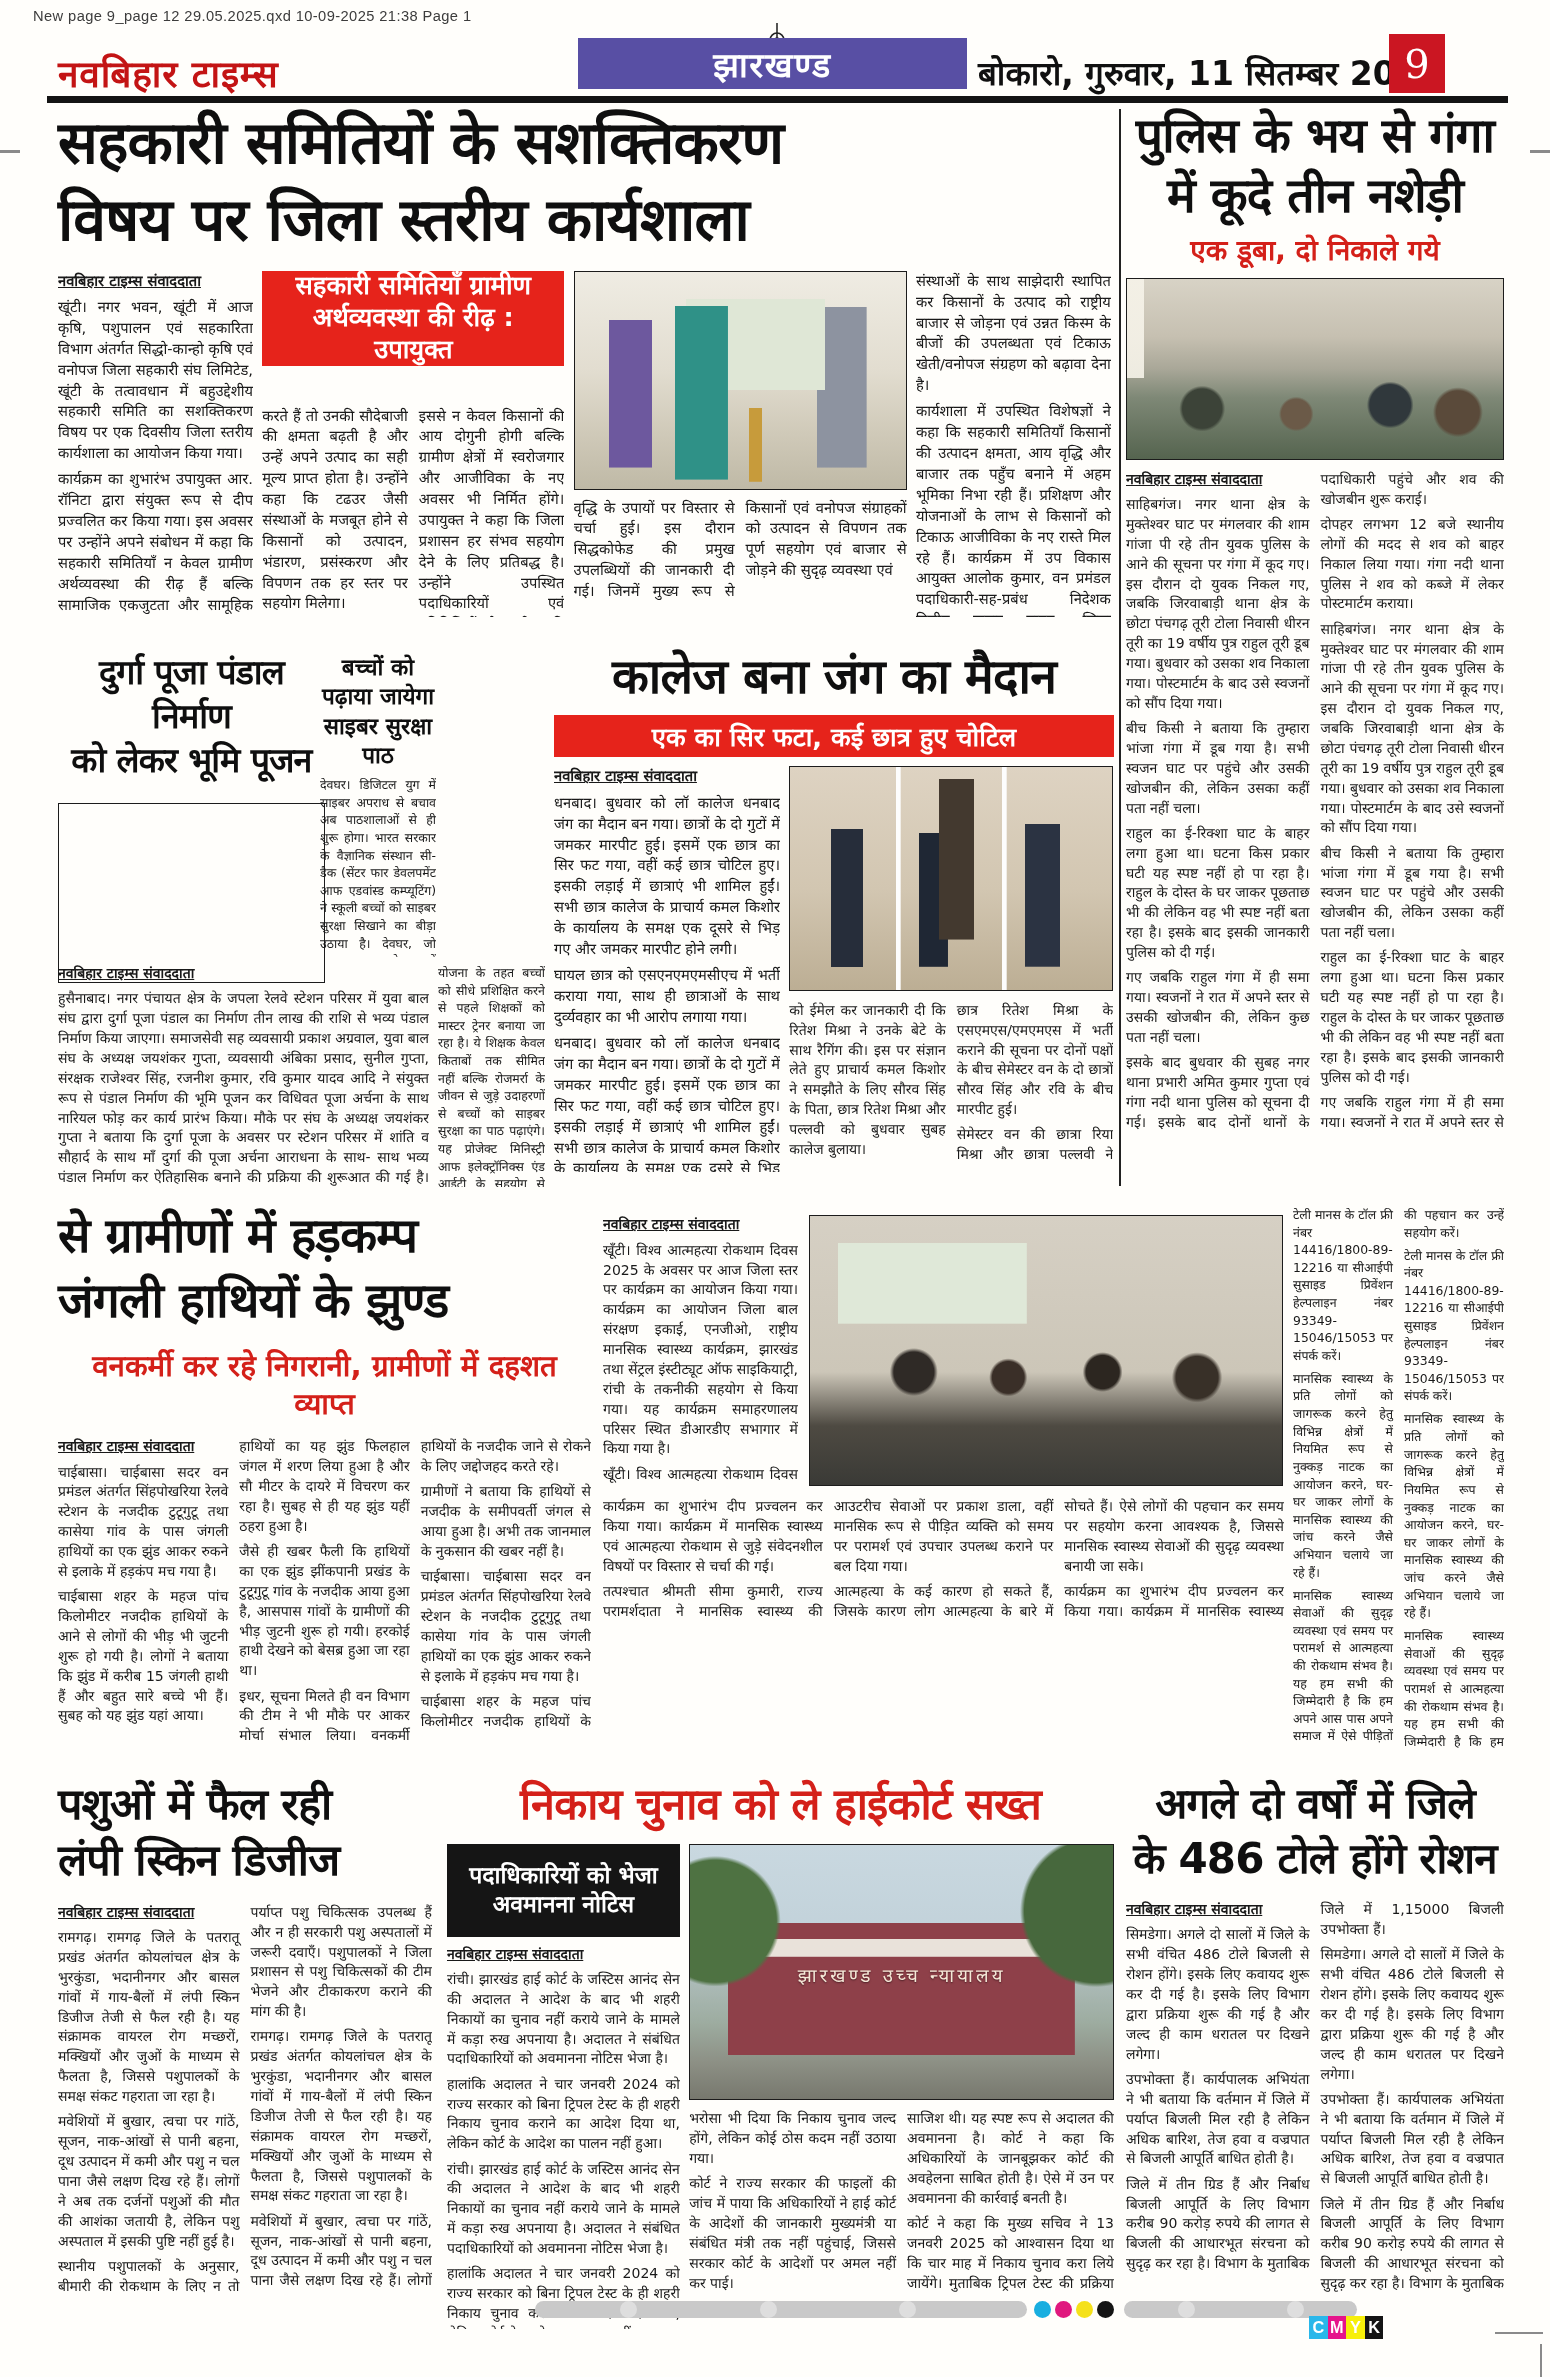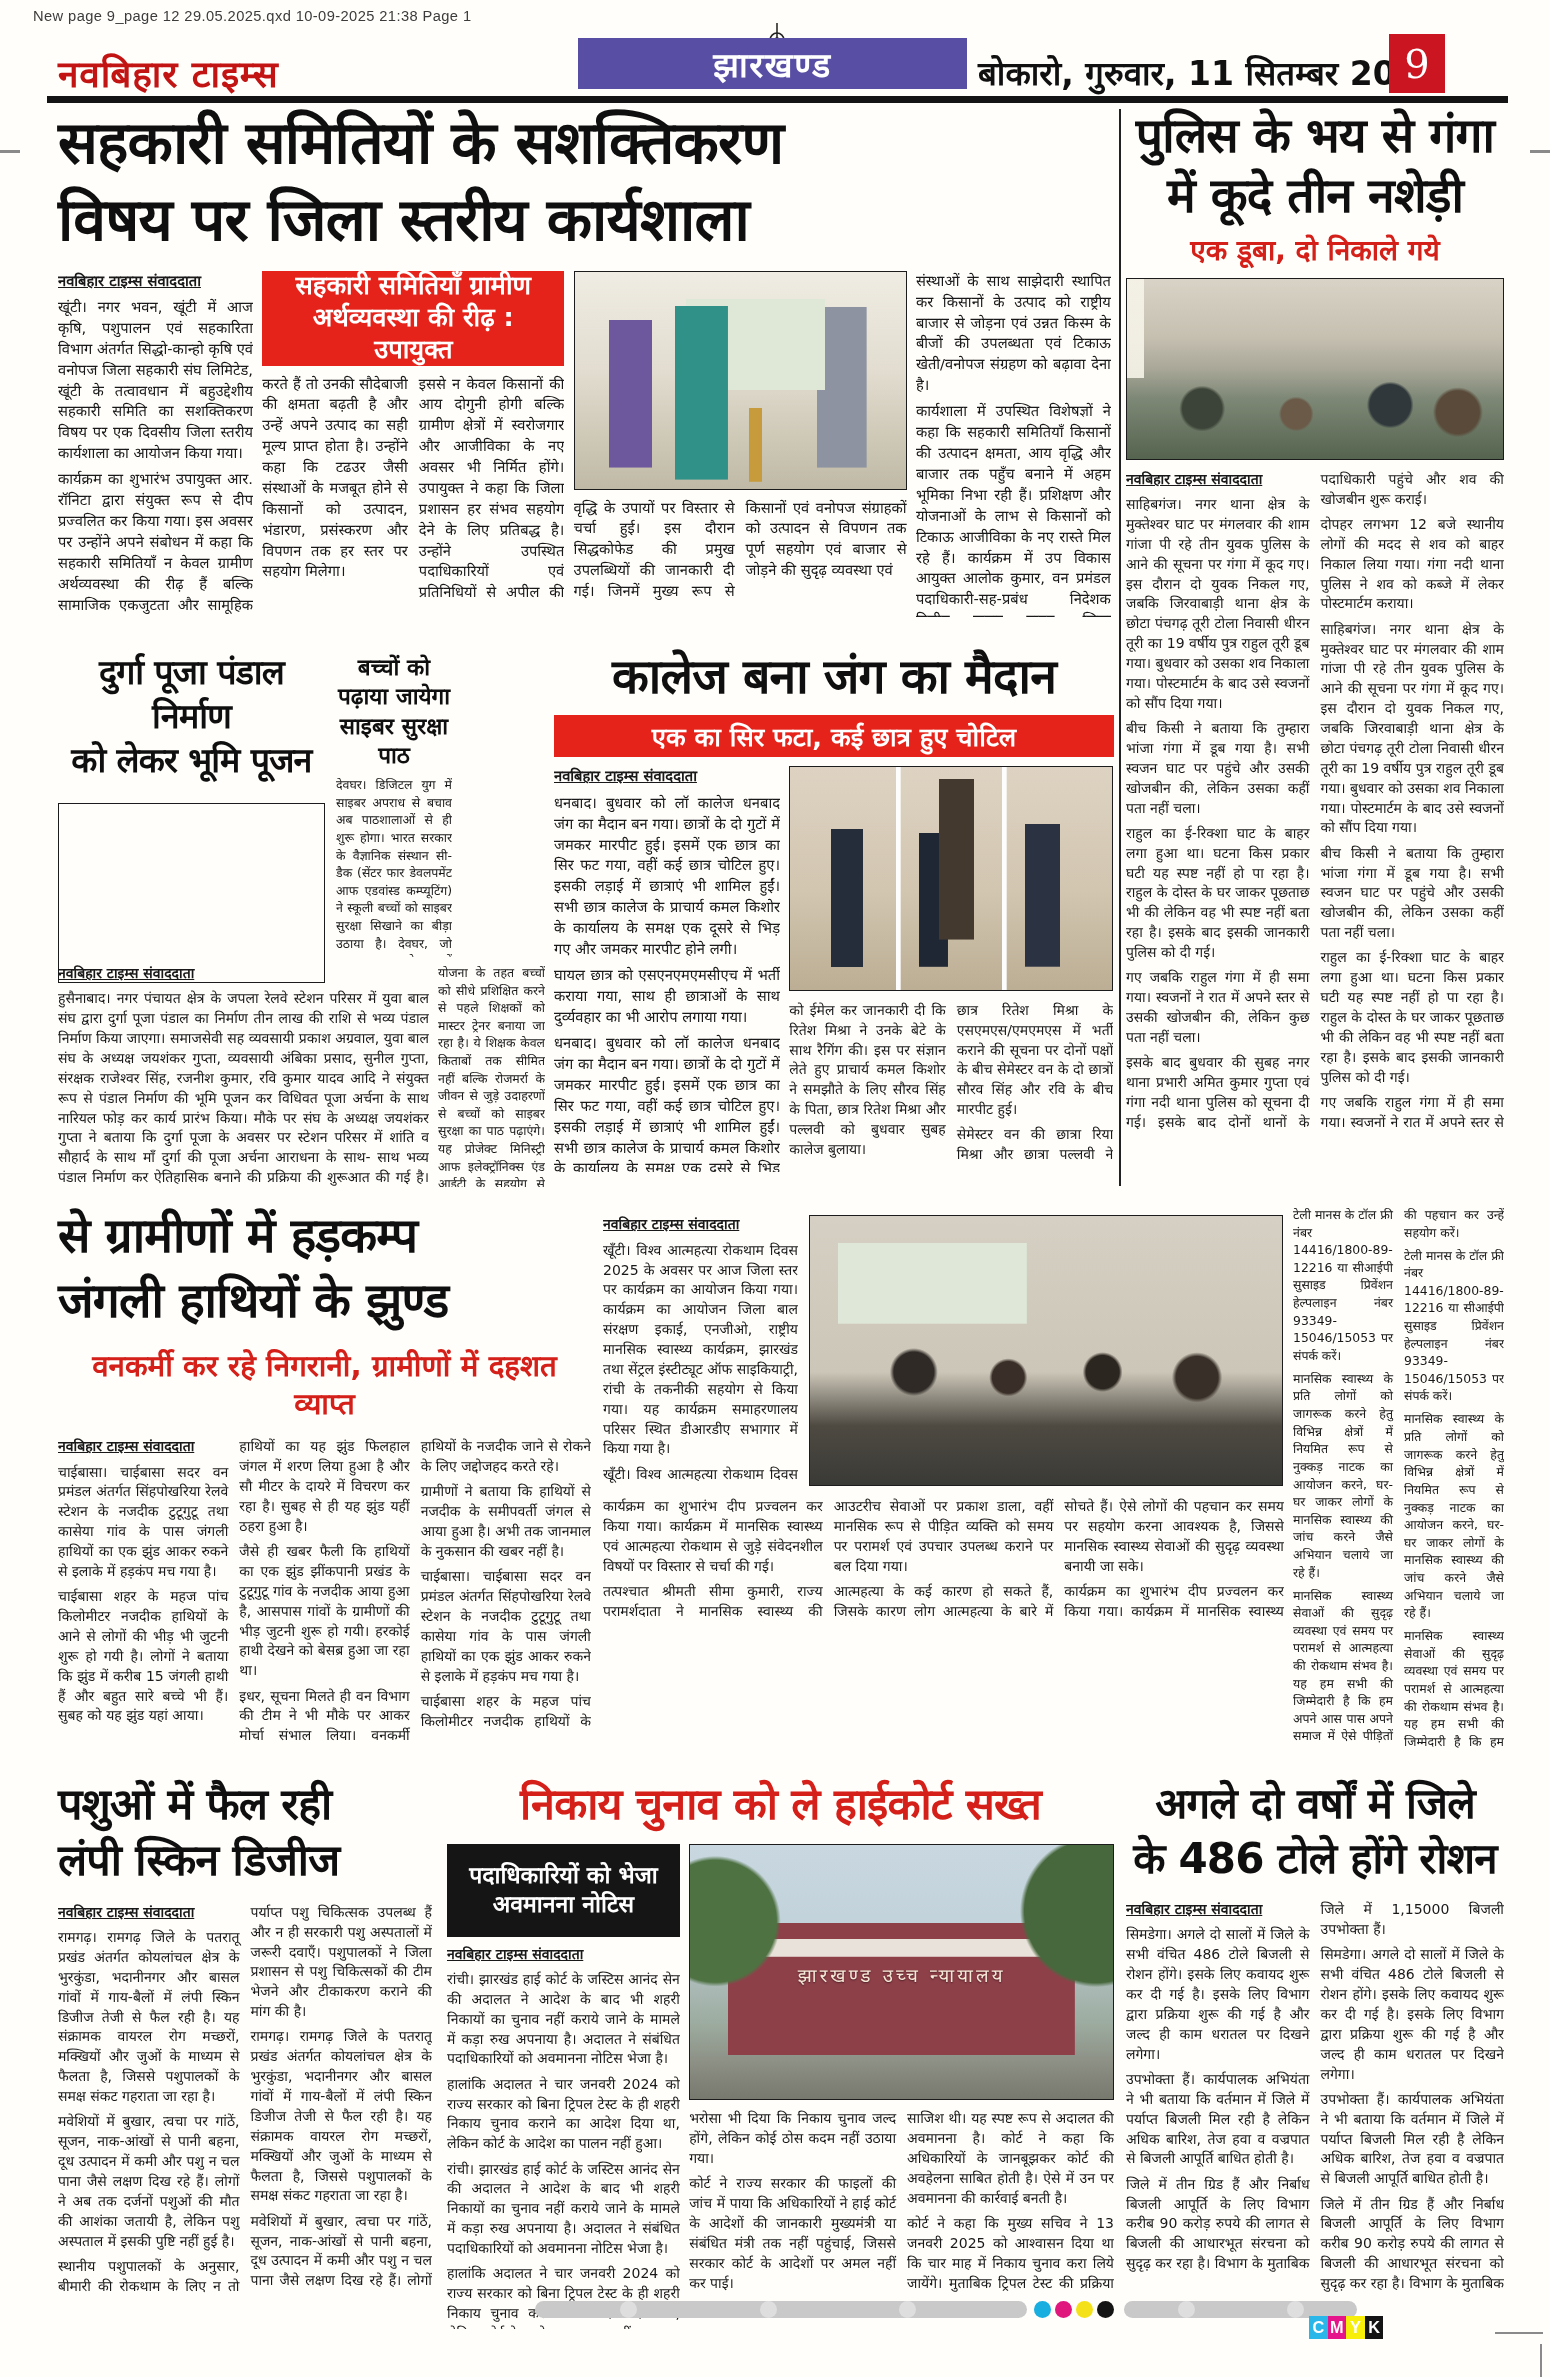--- a/index.html
+++ b/index.html
@@ -116,21 +116,21 @@
       <div>विषय पर  जिला स्तरीय कार्यशाला</div>
     </div>
     <div style="display:flex;gap:9.3px;margin-top:12.4px;height:346px;">
       <div style="width:195px;" class="art-body fs19">
         <p class="byline">नवबिहार टाइम्स संवाददाता</p>
       <p>खूंटी। नगर भवन, खूंटी में आज कृषि, पशुपालन एवं सहकारिता विभाग अंतर्गत सिद्धो-कान्हो कृषि एवं वनोपज जिला सहकारी संघ लिमिटेड, खूंटी के तत्वावधान में बहुउद्देशीय सहकारी समिति का सशक्तिकरण विषय पर एक दिवसीय जिला स्तरीय कार्यशाला का आयोजन किया गया।</p>
           <p>कार्यक्रम का शुभारंभ उपायुक्त आर. रॉनिटा द्वारा संयुक्त रूप से दीप प्रज्वलित कर किया गया। इस अवसर पर उन्होंने अपने संबोधन में कहा कि सहकारी समितियाँ न केवल ग्रामीण अर्थव्यवस्था की रीढ़ हैं बल्कि सामाजिक एकजुटता और सामूहिक विकास की सशक्त मिसाल भी हैं।</p>
         </div>
       <div style="width:302px;display:flex;flex-direction:column;gap:7.8px;">
         <div class="redbox" style="height:95px;font-size:25.6px;padding:0 11px;">सहकारी समितियाँ ग्रामीण अर्थव्यवस्था की रीढ़ : उपायुक्त</div>
-        <div class="art-body fs19 cols2" style="height:243px;">
+        <div class="art-body fs19 cols2" style="height:243px;margin-top:32px;">
             <p>करते हैं तो उनकी सौदेबाजी की क्षमता बढ़ती है और उन्हें अपने उत्पाद का सही मूल्य प्राप्त होता है। उन्होंने कहा कि टढउर जैसी संस्थाओं के मजबूत होने से किसानों को उत्पादन, भंडारण, प्रसंस्करण और विपणन तक हर स्तर पर सहयोग मिलेगा।</p>
             <p>इससे न केवल किसानों की आय दोगुनी होगी बल्कि ग्रामीण क्षेत्रों में स्वरोजगार और आजीविका के नए अवसर भी निर्मित होंगे। उपायुक्त ने कहा कि जिला प्रशासन हर संभव सहयोग देने के लिए प्रतिबद्ध है। उन्होंने उपस्थित पदाधिकारियों एवं प्रतिनिधियों से अपील की कि वे समितियों की कार्यशैली को और सुदृढ़ और पारदर्शी बनाने में भूमिका निभाएँ।</p>
           </div>
       </div>
       <div style="width:333px;display:flex;flex-direction:column;gap:7.8px;">
         <div class="photo ph-workshop" style="height:219px;"></div>
         <div class="art-body fs19 cols2" style="height:119px;">
             <p>वृद्धि के उपायों पर विस्तार से चर्चा हुई। इस दौरान सिद्धकोफेड की प्रमुख उपलब्धियों की जानकारी दी गई। जिनमें मुख्य रूप से किसानों एवं वनोपज संग्राहकों को उत्पादन से विपणन तक पूर्ण सहयोग एवं बाजार से जोड़ने की सुदृढ़ व्यवस्था एवं</p>
           </div>
       </div>
@@ -168,21 +168,21 @@
       <div>दुर्गा पूजा पंडाल निर्माण</div>
       <div>को लेकर भूमि पूजन</div>
     </div>
     <div class="photo ph-durga" style="height:180px;margin-top:20px;"></div>
   </div>
   <div class="abs art-body fs18" style="left:58px;top:964px;width:371px;height:223px;">
     <p class="byline">नवबिहार टाइम्स संवाददाता</p>
   <p>हुसैनाबाद। नगर पंचायत क्षेत्र के जपला रेलवे स्टेशन परिसर में युवा बाल संघ द्वारा दुर्गा पूजा पंडाल का निर्माण तीन लाख की राशि से भव्य पंडाल निर्माण किया जाएगा। समाजसेवी सह व्यवसायी प्रकाश अग्रवाल, युवा बाल संघ के अध्यक्ष जयशंकर गुप्ता, व्यवसायी अंबिका प्रसाद, सुनील गुप्ता, संरक्षक राजेश्वर सिंह, रजनीश कुमार, रवि कुमार यादव आदि ने संयुक्त रूप से पंडाल निर्माण की भूमि पूजन कर विधिवत पूजा अर्चना के साथ नारियल फोड़ कर कार्य प्रारंभ किया। मौके पर संघ के अध्यक्ष जयशंकर गुप्ता ने बताया कि दुर्गा पूजा के अवसर पर स्टेशन परिसर में शांति व सौहार्द के साथ माँ दुर्गा की पूजा अर्चना आराधना के साथ- साथ भव्य पंडाल निर्माण कर ऐतिहासिक बनाने की प्रक्रिया की शुरूआत की गई है। इस मौके पर शंकर गुप्ता, गोल्डेन कुमार, अमन विश्वकर्मा, छोटू शर्मा, पंकज मेहता, दीपू कुमार, शनि विश्वकर्मा, उपेंद्र यादव, सैनिक कुमार, सोनू कुमार, रोहित यादव, सुभाष कुमार, छोटू पासवान, अविनाश कुमार, कौशल कुमार, कंटेश कुमार आदि शामिल हुए।</p>
     </div>
 
-  <div class="abs" style="left:336px;top:653px;width:116px;height:304px;overflow:hidden;">
+  <div class="abs" style="left:320px;top:653px;width:116px;height:304px;overflow:hidden;">
     <div class="hl center" style="font-size:22.5px;letter-spacing:0;">बच्चों को पढ़ाया जायेगा साइबर सुरक्षा पाठ</div>
     <div class="art-body fs16" style="height:186px;margin-top:6.2px;">
         <p>देवघर। डिजिटल युग में साइबर अपराध से बचाव अब पाठशालाओं से ही शुरू होगा। भारत सरकार के वैज्ञानिक संस्थान सी-डैक (सेंटर फार डेवलपमेंट आफ एडवांस्ड कम्प्यूटिंग) ने स्कूली बच्चों को साइबर सुरक्षा सिखाने का बीड़ा उठाया है। देवघर, जो साइबर अपराध के मामलों में लगातार सुर्खियों में रहा है, अब देश में साइबर सुरक्षा की नई पहचान बनने जा रहा है।</p>
       </div>
   </div>
   <div class="abs art-body fs16" style="left:438px;top:964px;width:107px;height:223px;">
       <p>योजना के तहत बच्चों को सीधे प्रशिक्षित करने से पहले शिक्षकों को मास्टर ट्रेनर बनाया जा रहा है। ये शिक्षक केवल किताबों तक सीमित नहीं बल्कि रोजमर्रा के जीवन से जुड़े उदाहरणों से बच्चों को साइबर सुरक्षा का पाठ पढ़ाएंगे। यह प्रोजेक्ट मिनिस्ट्री आफ इलेक्ट्रॉनिक्स एंड आईटी के सहयोग से चलाया जा रहा है। इसका समन्वय सी-डैक, पटना कर रहा है। उद्देश्य हर नागरिक को जिम्मेदार डिजिटल नागरिक बनाना है ताकि वे आत्मविश्वास के साथ तकनीक का उपयोग कर सकें।</p>
     </div>
 
   <div class="abs" style="left:554px;top:645px;width:560px;height:543px;">

